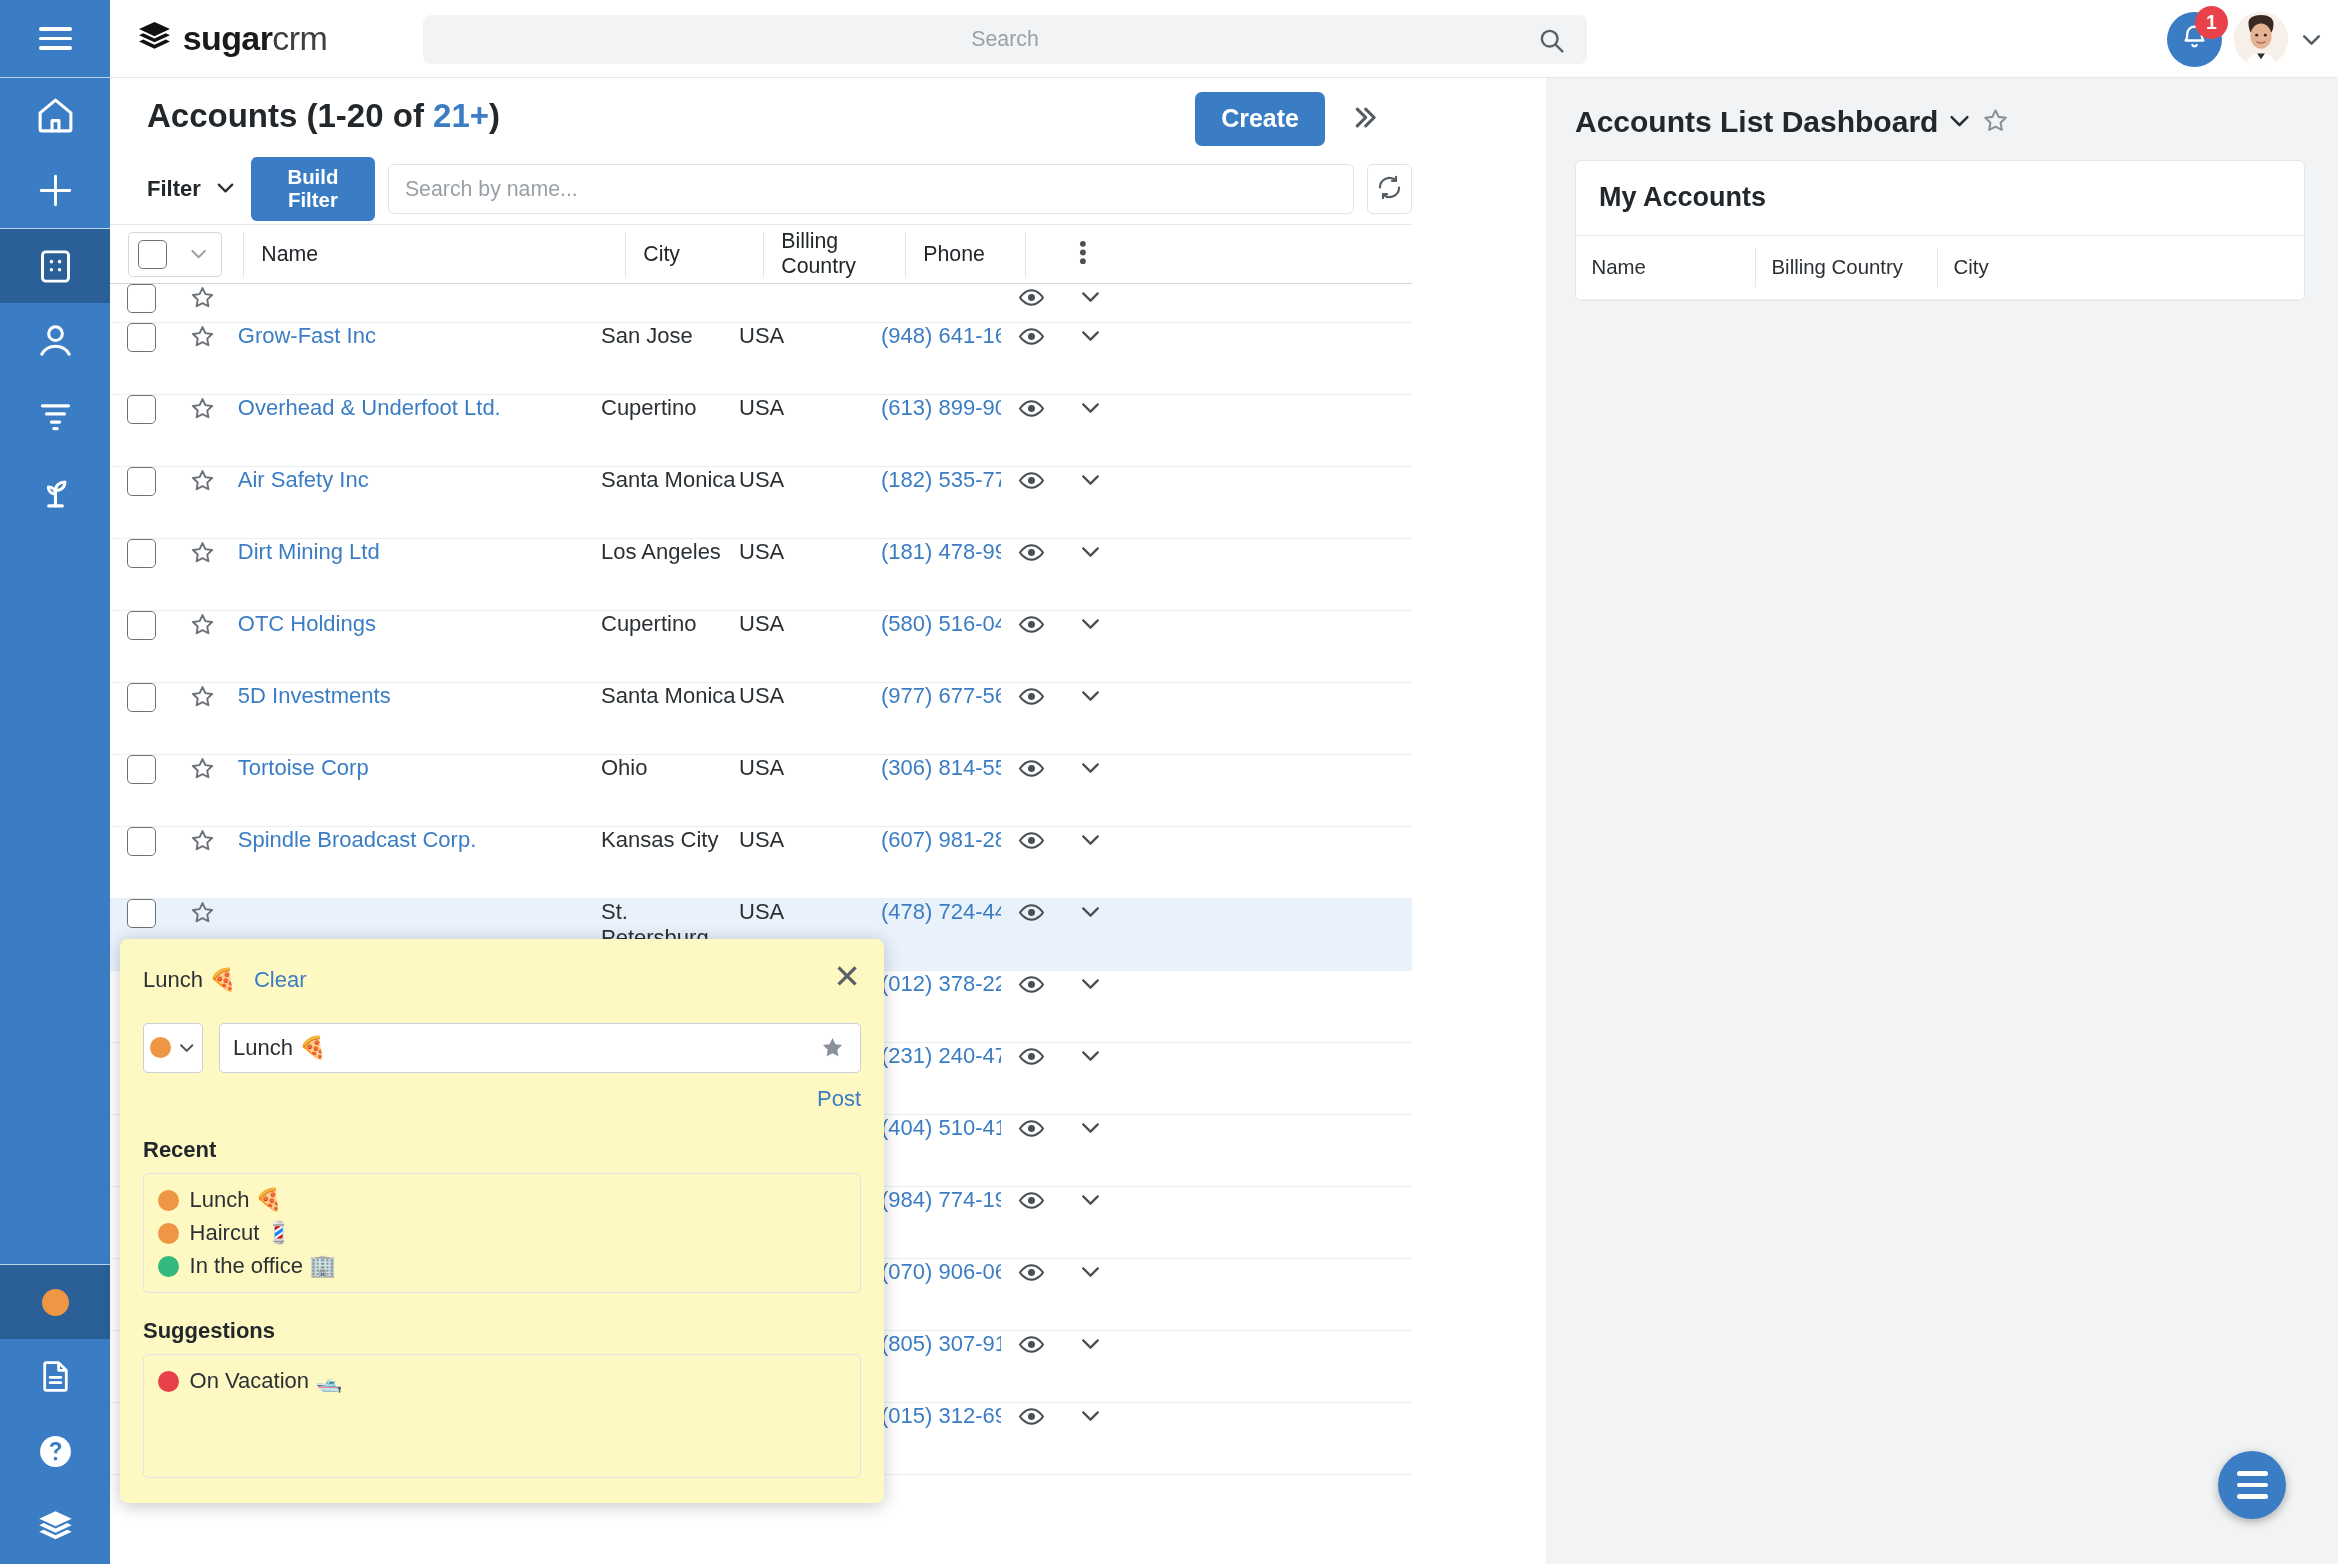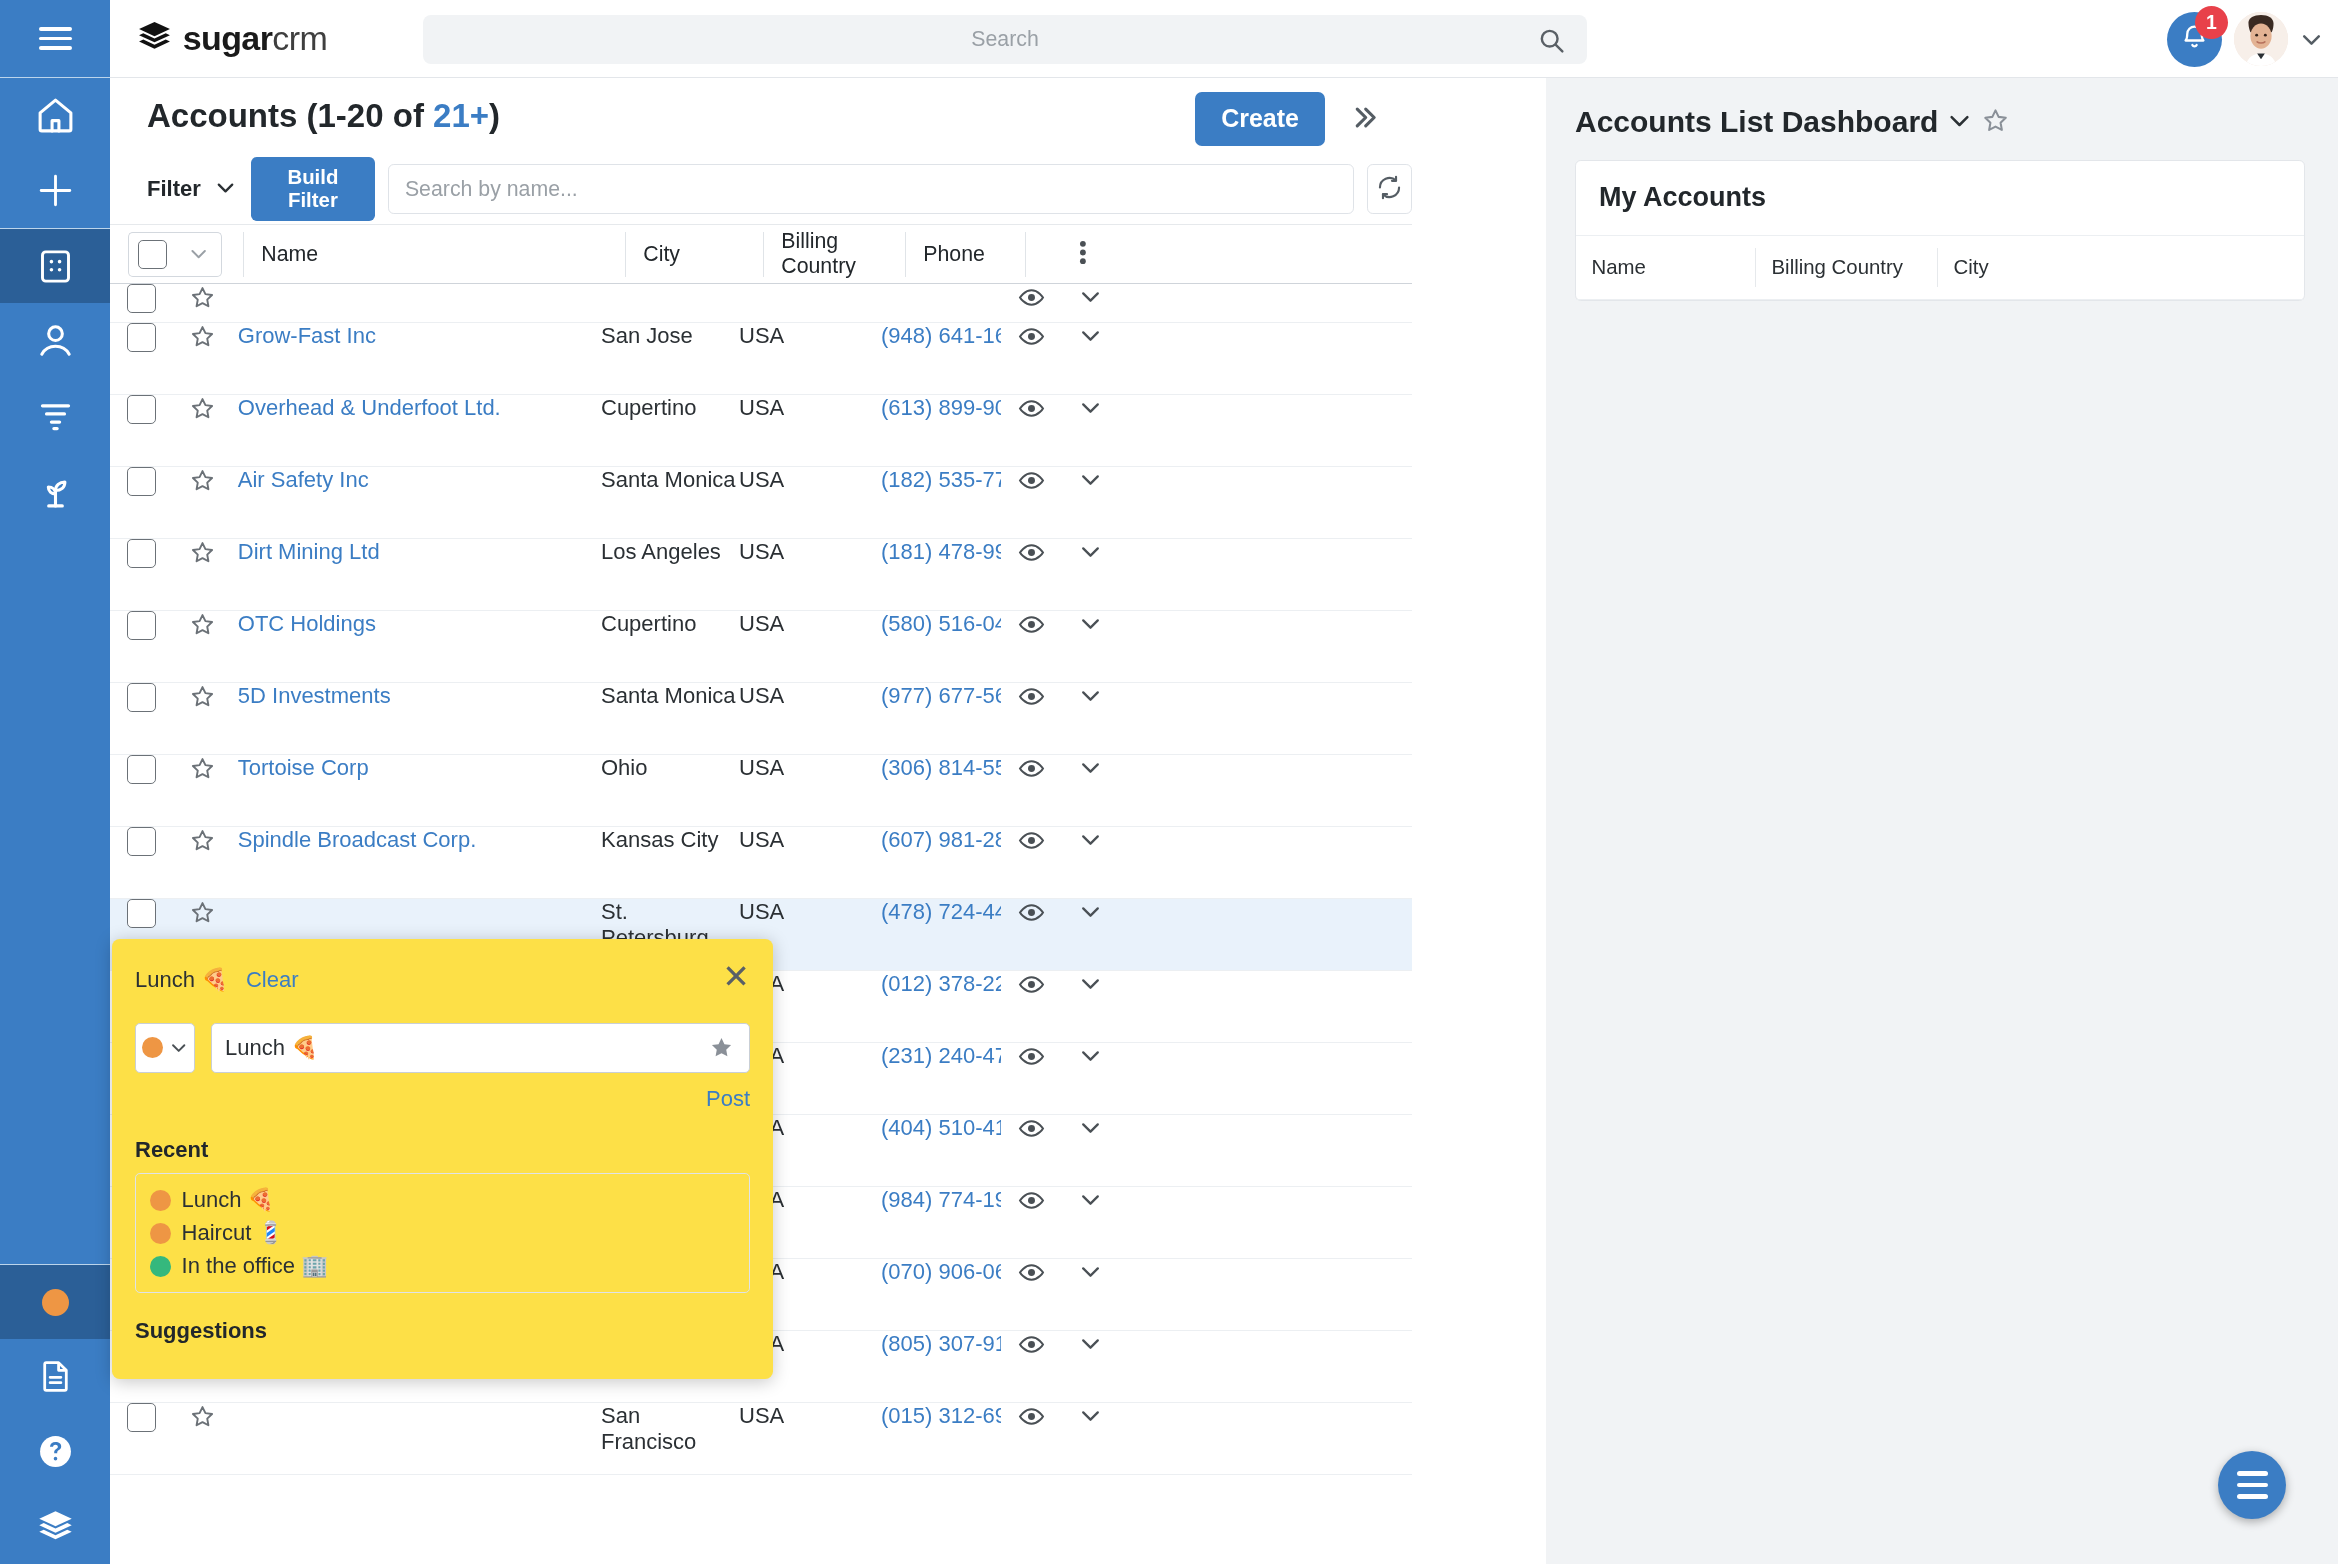--- a/index.html
+++ b/index.html
@@ -208,22 +208,22 @@
     position: absolute; right: 52px; bottom: 45px;
     width: 68px; height: 68px; border-radius: 50%; background: #3b7dc4;
     box-shadow: 0 2.9px 9.7px rgba(0,0,0,.3);
     display: flex; flex-direction: column; align-items: center; justify-content: center;
     gap: 6.8px; cursor: pointer; z-index: 50;
   }
   .fab span { width: 31px; height: 4.9px; background: #fff; border-radius: 2.9px; }
 
   
   #statusPop {
-    position: absolute; left: 112px; top: 939px; width: 661px;
-    background: #fde047; border-radius: 7.8px;
+    position: absolute; left: 120px; top: 939px; width: 764px;
+    background: #fef9c3; border-radius: 7.8px;
     box-shadow: 0 2.9px 17.5px rgba(0,0,0,.22);
     z-index: 60; padding: 19.4px 23px 25px 23px;
   }
   .pop-head { display: flex; align-items: center; gap: 17.5px; position: relative; height: 43px; }
   .pop-cur { font-size: 22px; color: #2b3034; }
   .pop-clear { font-size: 22px; color: #3b7dc4; cursor: pointer; }
   .pop-close {
     position: absolute; right: 0; top: 1.9px;
     font-size: 33px; color: #5a6066; cursor: pointer; line-height: 1;
     font-family: "Liberation Sans", sans-serif;
@@ -974,14 +974,20 @@
         <span class="dot" style="background:#ee9644"></span>
         <span>Haircut 💈</span>
       </div>
       <div class="pop-item">
         <span class="dot" style="background:#35b87d"></span>
         <span>In the office 🏢</span>
       </div>
     </div>
 
   <div class="pop-sec-lbl">Suggestions</div>
+  <div class="pop-list sugg" id="suggList">
+      <div class="pop-item">
+        <span class="dot" style="background:#e8414a"></span>
+        <span>On Vacation 🛥️</span>
+      </div>
+    </div>
 </div>
 
 
 </body></html>

